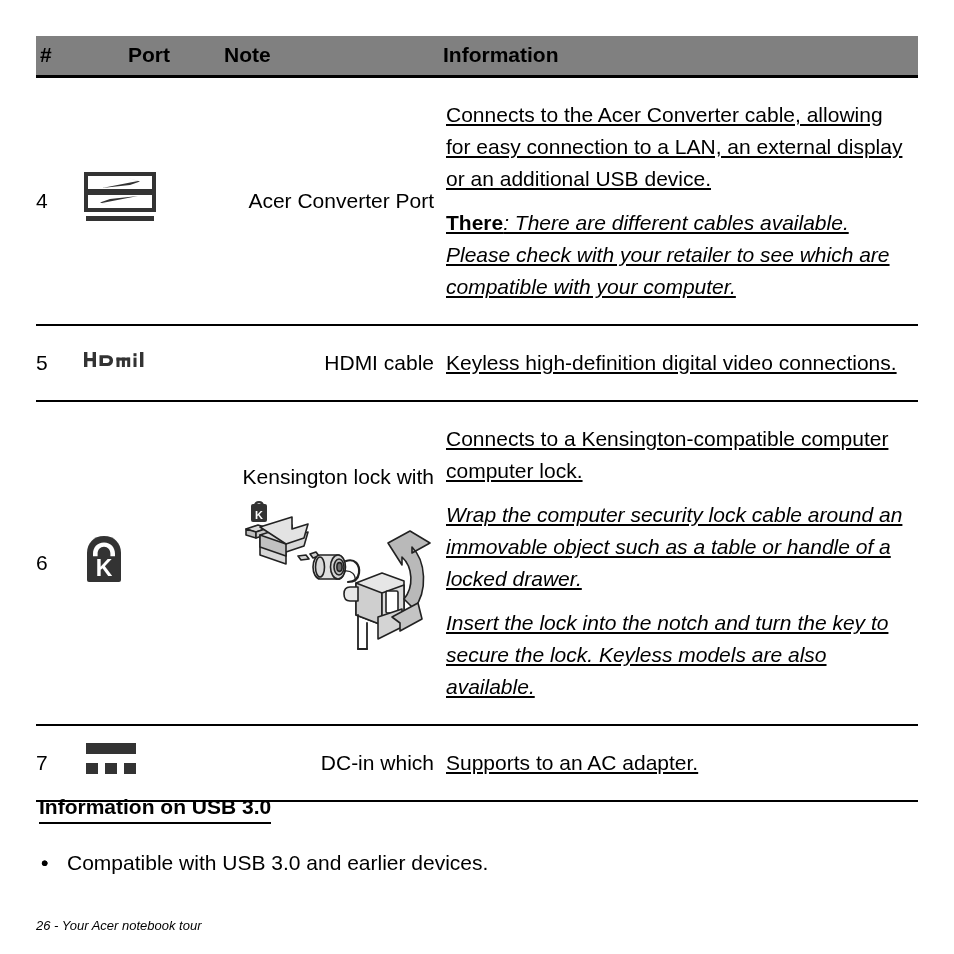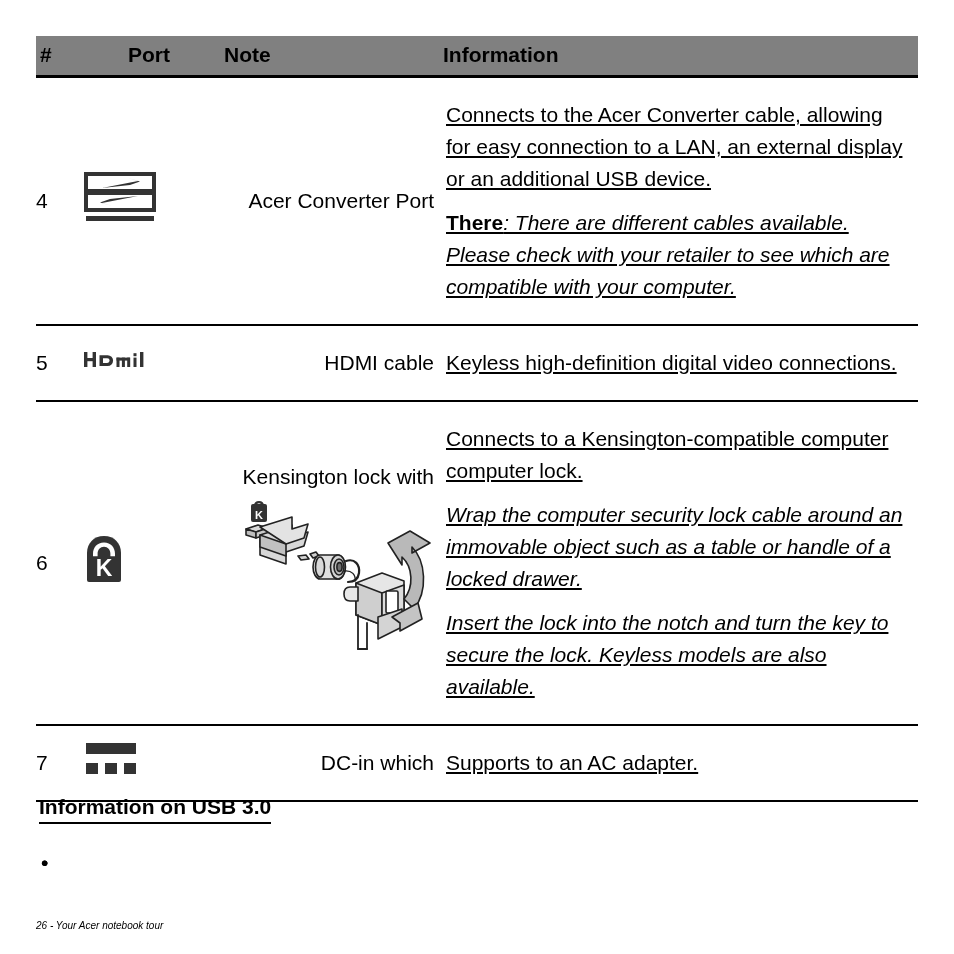--- a/index.html
+++ b/index.html
@@ -123,21 +123,21 @@
   .usb-list li .bullet {
     position: absolute;
     left: 2px;
     top: 0;
   }
 
   .footer {
     position: absolute;
     left: 36px;
     top: 918px;
-    font-size: 10px;
+    font-size: 13px;
     font-style: italic;
     color: #000000;
     line-height: 16px;
   }
 </style>
 </head>
 <body>
 
 <div class="page">
 
@@ -298,19 +298,20 @@
   </table>
 
   <div class="usb-section">
     <h2 class="usb-heading">Information on USB 3.0</h2>
     <ul class="usb-list">
       <li>
         <span class="bullet">•</span>
       </li>
       <li>
         <span class="bullet">•</span>
+        <span>Compatible with USB 3.0 and earlier devices.</span>
       </li>
     </ul>
   </div>
 
   <div class="footer">26 - Your Acer notebook tour</div>
 
 </div>
 
 </body></html>

